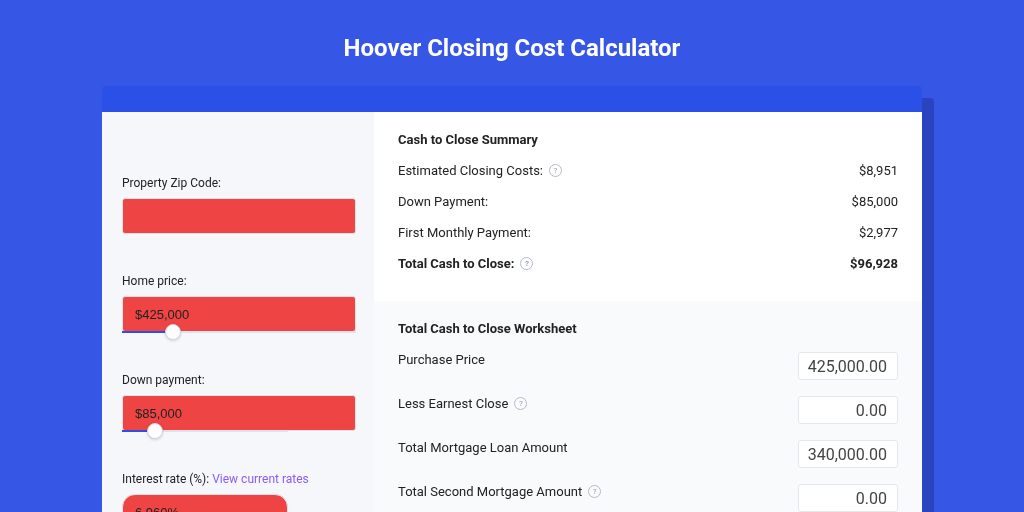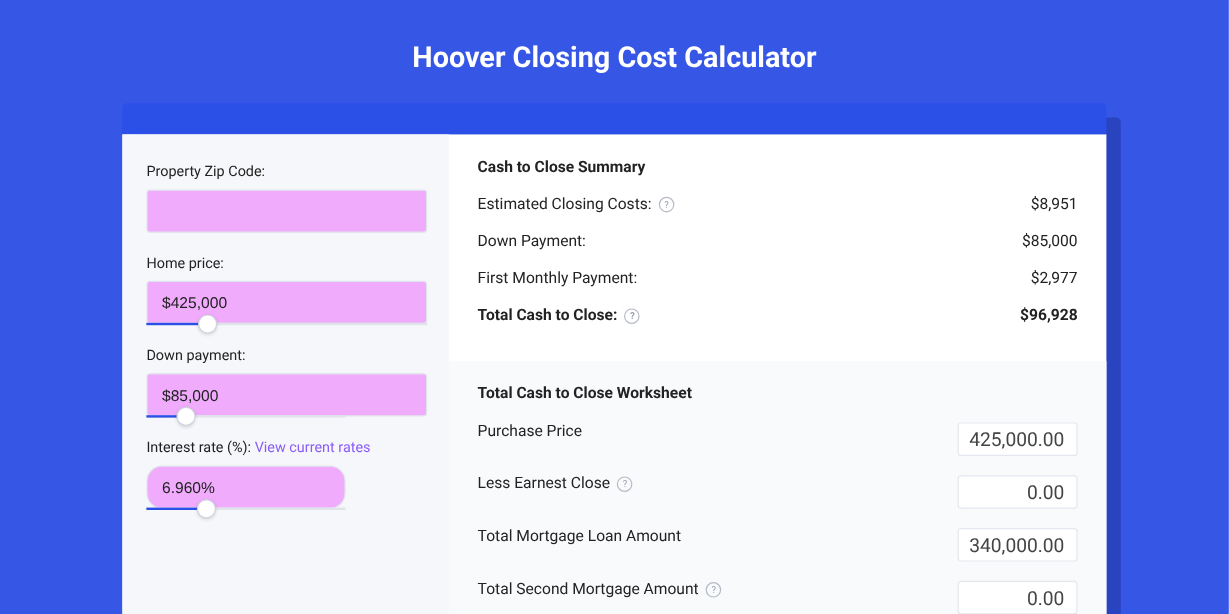--- a/index.html
+++ b/index.html
@@ -48,35 +48,35 @@
     background: #fff;
     display: flex;
   }
   .left-col {
     width: 272px;
     background: #F5F7FA;
     padding: 24px 18px 24px 20px;
     font-size: 12px;
     color: #333;
   }
-  .field-group { margin-bottom: 18px; }
+  .field-group { margin-bottom: 18px; margin-top: 40px; }
   .field-label {
     display: block;
     font-size: 12px;
     color: #222;
     margin-bottom: 8px;
   }
   .field-label .link {
     color: #8b5cf6;
     text-decoration: none;
   }
   .input-box {
     width: 100%;
     height: 36px;
-    background: #f0abfc;
+    background: #ef4444;
     border: 1px solid #E0E3EA;
     border-radius: 3px;
     padding: 0 12px;
     font-size: 13px;
     color: #222;
     outline: none;
   }
   .input-row { display: flex; gap: 8px; }
   .input-row .input-box:first-child { flex: 1; }
   .input-row .input-box:last-child { width: 64px; }

